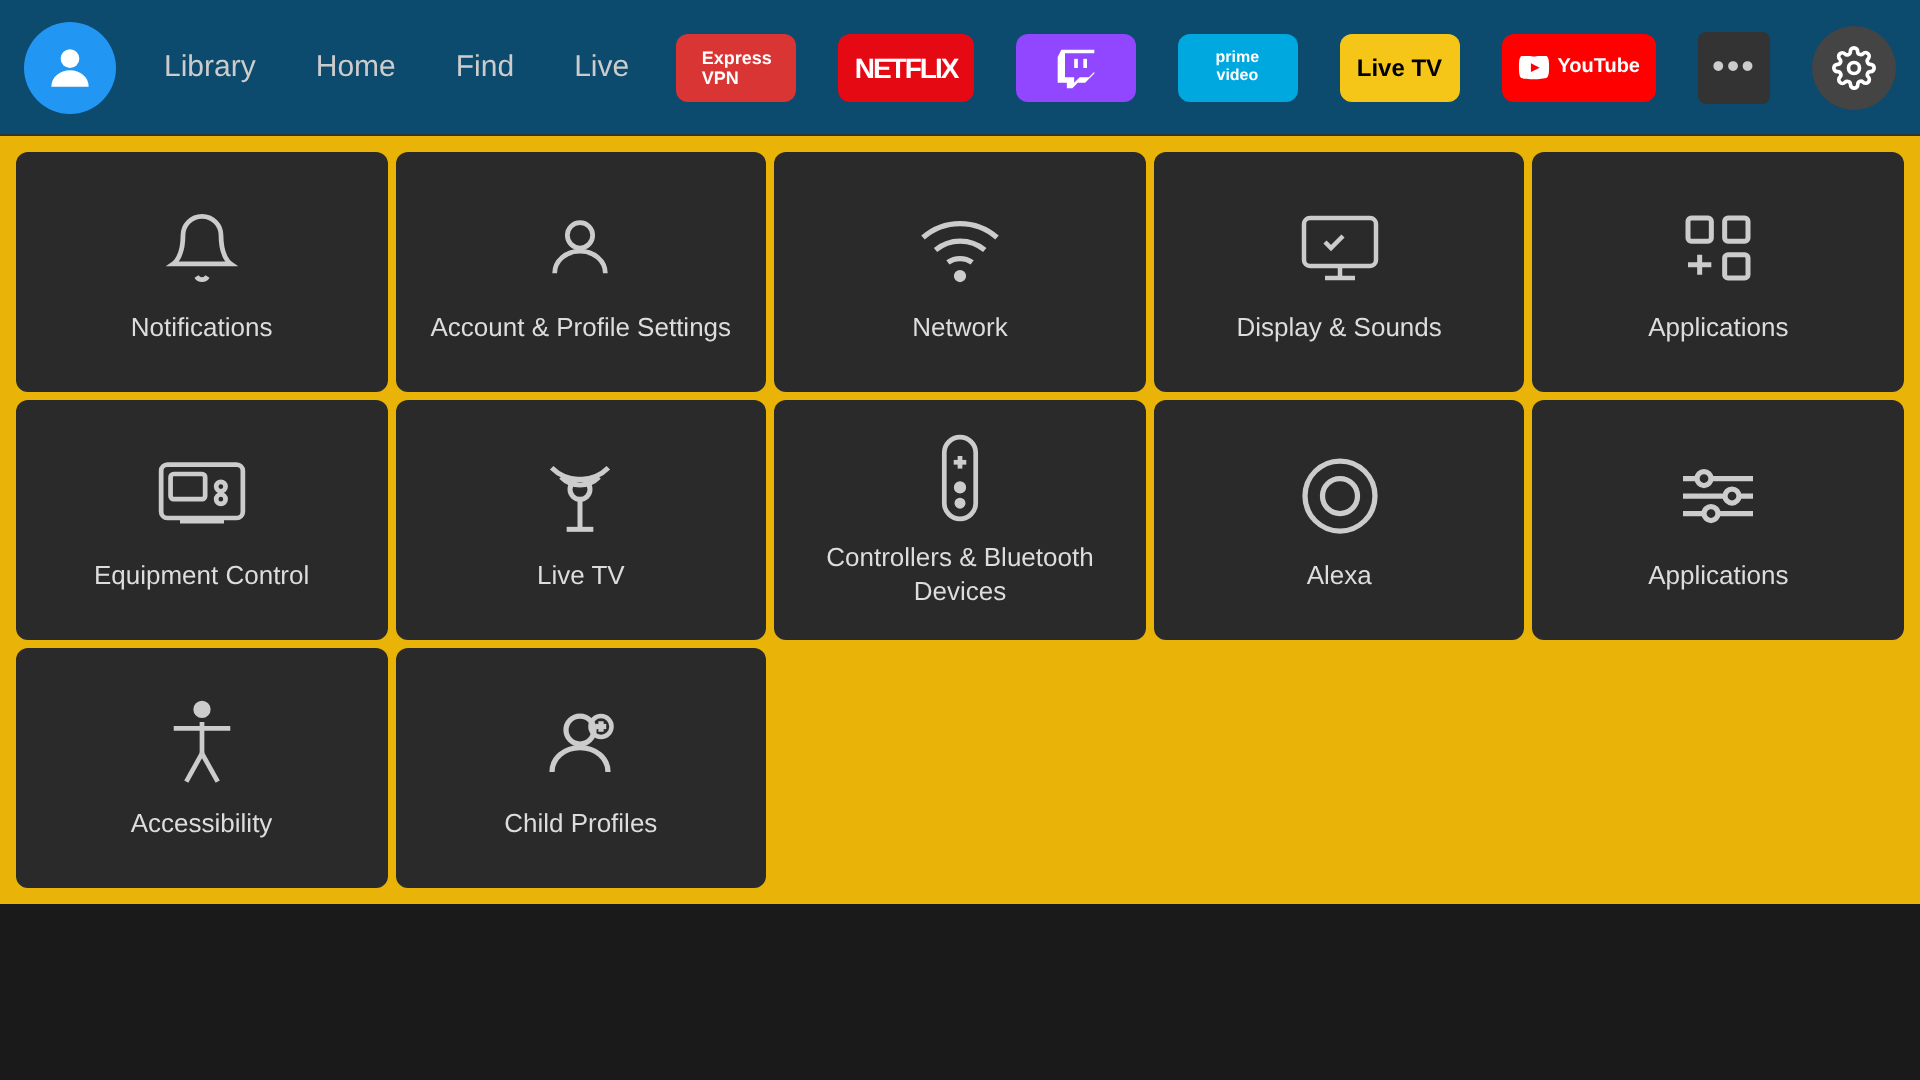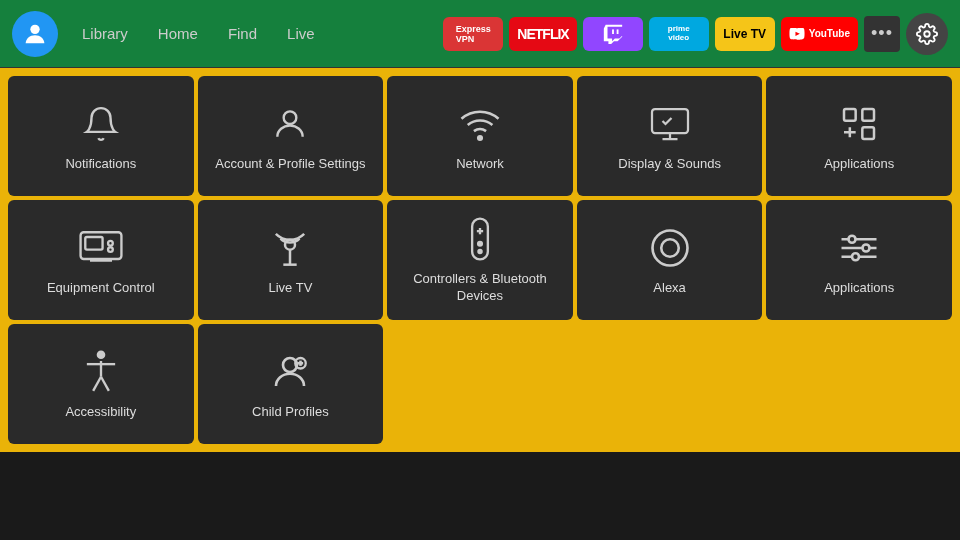--- a/index.html
+++ b/index.html
@@ -9,21 +9,21 @@
       background: #1a1a1a;
       font-family: 'Arial', sans-serif;
       overflow: hidden;
       color: white;
     }
 
     
     .top-nav {
       display: flex;
       align-items: center;
-      background: #15803d;
+      background: #0c4a6e;
       height: 68px;
       padding: 0 12px;
       gap: 8px;
       border-bottom: 1px solid #333;
     }
     .avatar {
       width: 46px;
       height: 46px;
       border-radius: 50%;
       background: #2196F3;
@@ -41,21 +41,21 @@
     .nav-link {
       color: #ccc;
       font-size: 15px;
       padding: 6px 12px;
       cursor: pointer;
       border-radius: 4px;
     }
     .nav-apps {
       display: flex;
       align-items: center;
-      gap: 6px;
+      gap: 21px;
       margin-left: auto;
     }
     .app-badge {
       height: 34px;
       border-radius: 6px;
       display: flex;
       align-items: center;
       justify-content: center;
       font-size: 11px;
       font-weight: bold;

